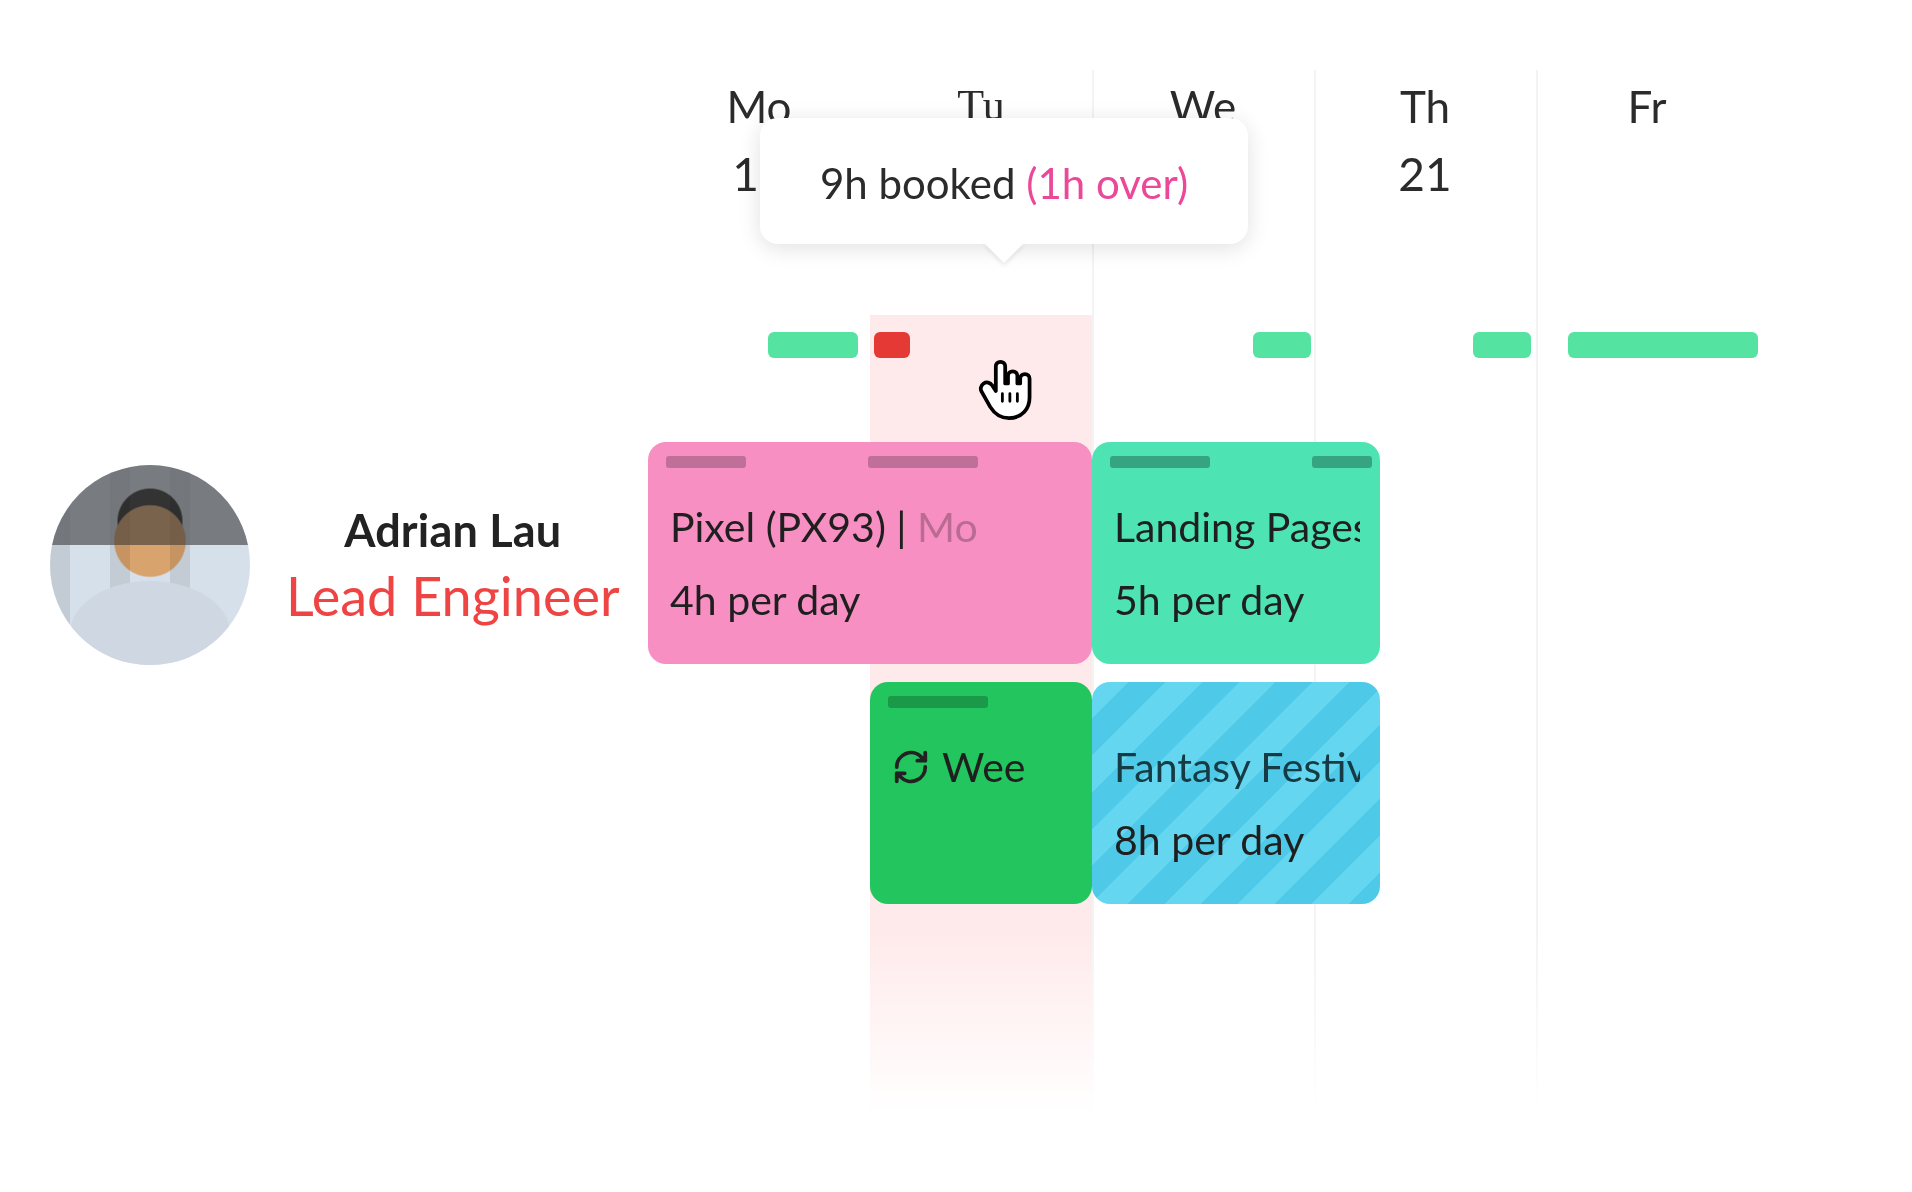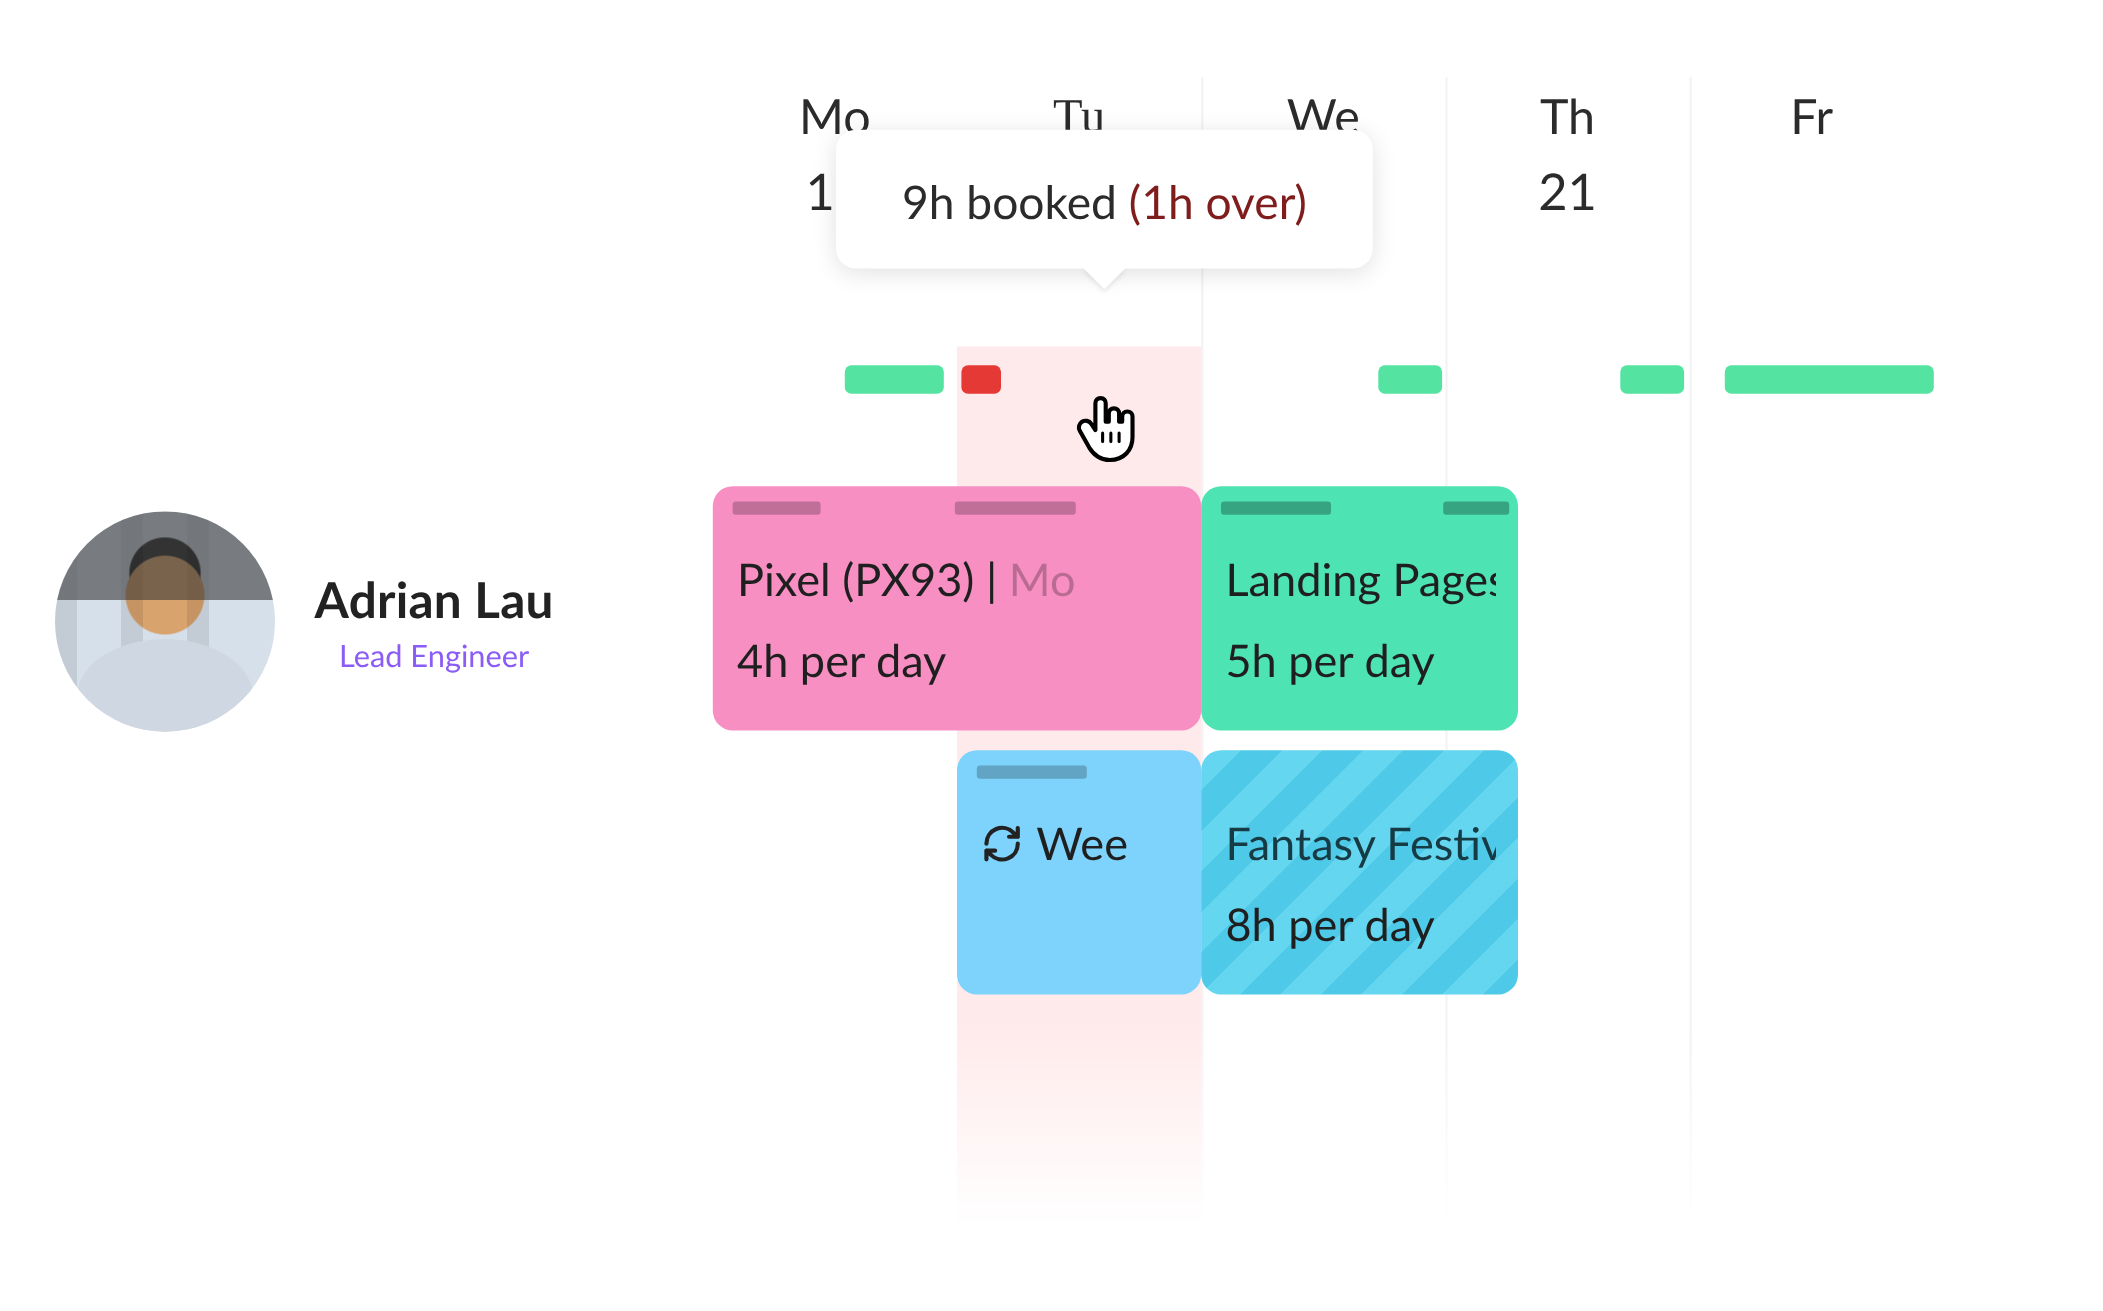--- a/index.html
+++ b/index.html
@@ -51,21 +51,21 @@
   .avatar::after{
     
     content:"";
     position:absolute;
     left:10%; right:10%; top:58%; bottom:-10%;
     background:#cfd8e2;
     border-radius:50% 50% 0 0;
   }
   .person-meta { display:flex; flex-direction:column; gap:6px; }
   .person-name { font-size: 45px; font-weight: 700; color: #222; letter-spacing: .2px; }
-  .person-role { font-size: 28px; font-weight: 400; color: #8b5cf6; }
+  .person-role { font-size: 54px; font-weight: 400; color: #ef4444; }
 
   
   .cal {
     position: absolute;
     left: 648px;
     top: 80px;
     width: 1110px;
   }
   .day-col {
     position: absolute;
@@ -136,21 +136,21 @@
     bottom:-19px;
     transform:translateX(-50%);
     width:0;height:0;
     border-left:20px solid transparent;
     border-right:20px solid transparent;
     border-top:20px solid #fff;
     filter: drop-shadow(0 3px 2px rgba(0,0,0,.08));
   }
   .tip-line1{ font-size:42px; color:#2b2b2b; }
   .tip-line2{ font-size:42px; color:#2b2b2b; margin-top:10px; }
-  .tip-over{ color:#7f1d1d; }
+  .tip-over{ color:#ec4899; }
 
   .cursor-hand{
     position:absolute;
     left: 330px;
     top: 275px;
     width: 60px;
     height: 70px;
     pointer-events:none;
   }
 
@@ -178,21 +178,21 @@
     background: rgba(0,0,0,.22);
   }
   .block .stub.s1{ left:18px; width:80px; }
   .block .stub.s2{ left:220px; width:110px; }
   .block .title{ white-space:nowrap; overflow:hidden; }
   .block .title .faded{ color: rgba(0,0,0,.25); }
   .block .sub{ margin-top:20px; }
 
   .pixel   { left:0;    width:444px; top:0;   height:222px; background:#f78fc3; }
   .landing { left:444px;width:288px; top:0;   height:222px; background:#4de3b3; }
-  .weekly  { left:222px;width:222px; top:240px;height:222px; background:#7dd3fc; }
+  .weekly  { left:222px;width:222px; top:240px;height:222px; background:#22c55e; }
   .fantasy { left:444px;width:288px; top:240px;height:222px;
              background: repeating-linear-gradient(135deg,#64d6ef 0 26px,#4ec9e7 26px 52px); }
 
   .landing .stub.s1{ left:18px; width:100px; background: rgba(0,0,0,.28);}
   .landing .stub.s2{ left:220px; width:60px; background: rgba(0,0,0,.28);}
   .weekly  .stub.s1{ left:18px; width:100px; }
   .fantasy .title{ color:#163b44; }
   .weekly .title .faded{ color: rgba(0,0,0,.3); }
 
   .weekly .title{ display:flex; align-items:center; gap:12px;}

